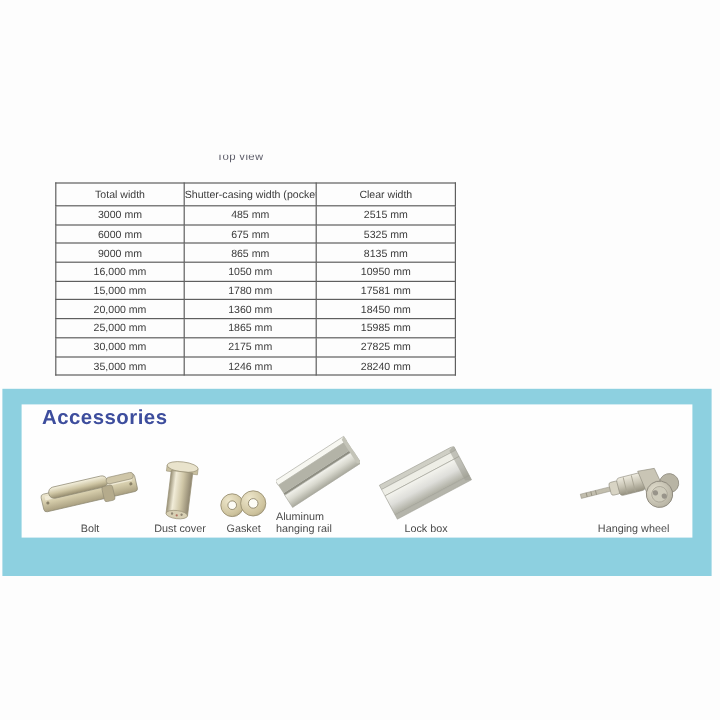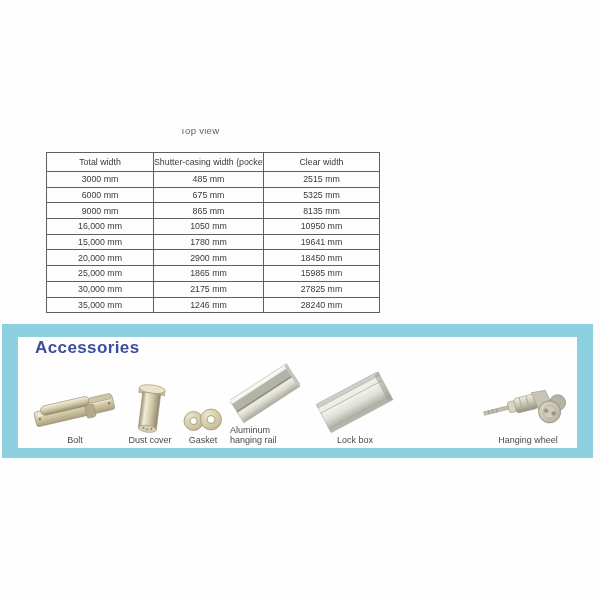--- a/index.html
+++ b/index.html
@@ -4,22 +4,22 @@
 <style>
   html,body { margin:0; padding:0; }
   body {
     width:600px; height:600px; position:relative; overflow:hidden;
     background:#fdfdfd;
     font-family:"Liberation Sans", sans-serif;
   }
 
   
   .caption-clip {
-    position:absolute; left:180px; top:129px; width:94px; height:9px;
-    overflow:hidden; text-align:left;
+    position:absolute; left:153px; top:129px; width:94px; height:9px;
+    overflow:hidden; text-align:center;
   }
   .caption-clip span {
     display:block; margin-top:-4px; font-size:9.5px; color:#5f5f6b;
     letter-spacing:.3px;
   }
 
   
   .spec-table {
     position:absolute; left:46px; top:152px; width:333px;
     border-collapse:collapse; font-size:8.8px; color:#3a3a3a;
@@ -30,21 +30,21 @@
     font-weight:normal; white-space:nowrap; overflow:hidden;
   }
   .spec-table th { height:18px; }
   .spec-table td { height:14.7px; }
   .spec-table col.c1 { width:107px; }
   .spec-table col.c2 { width:110px; }
   .spec-table col.c3 { width:116px; }
 
   
   .accessories-band {
-    position:absolute; left:2px; top:324px; width:591px; height:134px;
+    position:absolute; left:2px; top:324px; width:591px; height:156px;
     background:#8dd0e0;
   }
   .accessories-panel {
     position:absolute; left:16px; top:13px; width:559px; height:111px;
     background:#fefefe;
   }
   .accessories-title {
     position:absolute; left:17px; top:1px;
     font-size:17px; font-weight:bold; color:#3d4d9d; letter-spacing:.4px;
   }
@@ -102,25 +102,25 @@
         <td>8135 mm</td>
       </tr>
       <tr>
         <td>16,000 mm</td>
         <td>1050 mm</td>
         <td>10950 mm</td>
       </tr>
       <tr>
         <td>15,000 mm</td>
         <td>1780 mm</td>
-        <td>19641 mm</td>
+        <td>17581 mm</td>
       </tr>
       <tr>
         <td>20,000 mm</td>
-        <td>2900 mm</td>
+        <td>1360 mm</td>
         <td>18450 mm</td>
       </tr>
       <tr>
         <td>25,000 mm</td>
         <td>1865 mm</td>
         <td>15985 mm</td>
       </tr>
       <tr>
         <td>30,000 mm</td>
         <td>2175 mm</td>

